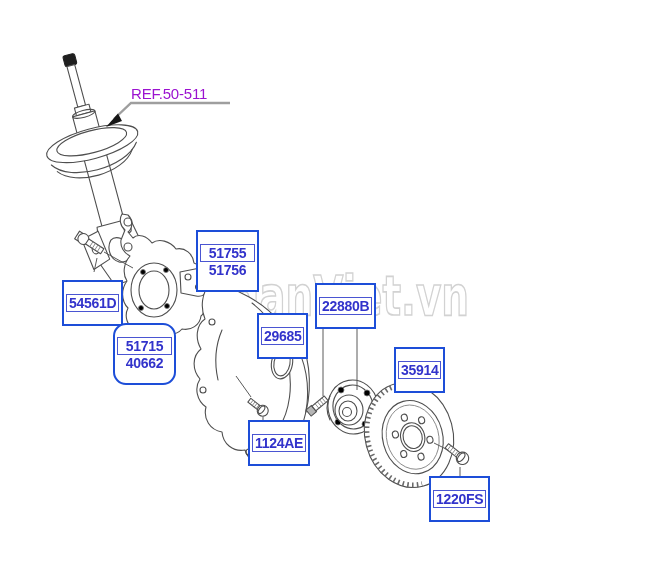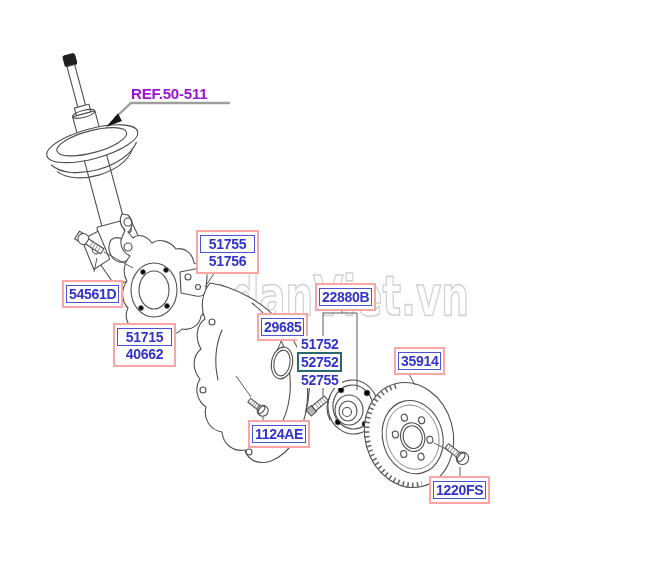--- a/index.html
+++ b/index.html
@@ -4,39 +4,39 @@
 <style>
   html,body{margin:0;padding:0;background:#fff;}
   body{width:655px;height:580px;font-family:"Liberation Sans",sans-serif;}
   .stage{position:relative;width:655px;height:580px;background:#fff;overflow:hidden;}
   svg.layer{position:absolute;left:0;top:0;}
 
   
   .part{position:absolute;z-index:5;color:#3233cb;font-weight:bold;font-size:14px;
         line-height:16px;text-align:center;letter-spacing:-0.3px;
         display:flex;flex-direction:column;align-items:stretch;}
-  .part.framed{border:2px solid #fca5a5;background:#fff;padding:3px 2px;}
+  .part.framed{border:2px solid #1d4ed8;background:#fff;padding:12px 2px;}
   .part .row{display:block;padding:0 2px;background:#fff;white-space:nowrap;}
   .part .row.inner{border:1px solid #4a55d2;padding:0 2px;}
   .part .row.teal{border:2px solid #2a686f;padding:0 2px;}
   .part .row.bare{padding:0 3px;}
 
   
   .pos-54561d{left:62px;top:280px;text-align:center;}
-  .pos-51715-51716{left:113px;top:323px;width:55px;}
+  .pos-51715-51716{left:113px;top:323px;width:55px;border-radius:13px;}
   .pos-51755-51756{left:196px;top:230px;width:55px;}
   .pos-51853{left:257px;top:313px;}
   .pos-51750b{left:315px;top:283px;}
   .pos-51752-group{left:297px;top:336px;}
   .pos-51712{left:394px;top:347px;}
   .pos-1124ae{left:235px;top:420px;margin-left:13px;}
   .pos-1220fs{left:429px;top:476px;text-align:right;}
 
   .ref{position:absolute;left:131px;top:85px;z-index:5;color:#9b12d0;
-       font-weight:bold;font-size:15px;letter-spacing:-0.2px;white-space:nowrap;}
+       font-weight:normal;font-size:15px;letter-spacing:-0.2px;white-space:nowrap;}
 
   .art{stroke:#4f4f4f;fill:none;stroke-width:1.1;stroke-linejoin:round;stroke-linecap:round;}
   .artw{stroke:#4f4f4f;fill:#ffffff;stroke-width:1.1;stroke-linejoin:round;stroke-linecap:round;}
   .thin{stroke:#7a7a7a;stroke-width:0.8;}
   .lead{stroke:#5a5a5a;stroke-width:1;fill:none;}
   .reflead{stroke:#9e9e9e;stroke-width:2.4;fill:none;}
 </style>
 </head>
 <body>
 
@@ -186,25 +186,20 @@
   <div class="part framed pos-51755-51756">
       <span class="row inner">51755</span>
       <span class="row plain">51756</span>
     </div>
   <div class="part framed pos-51853">
       <span class="row inner">29685</span>
     </div>
   <div class="part framed pos-51750b">
       <span class="row inner">22880B</span>
     </div>
-  <div class="part pos-51752-group">
-      <span class="row bare">51752</span>
-      <span class="row teal">52752</span>
-      <span class="row bare">52755</span>
-    </div>
   <div class="part framed pos-51712">
       <span class="row inner">35914</span>
     </div>
   <div class="part framed pos-1124ae">
       <span class="row inner">1124AE</span>
     </div>
   <div class="part framed pos-1220fs">
       <span class="row inner">1220FS</span>
     </div>
 

